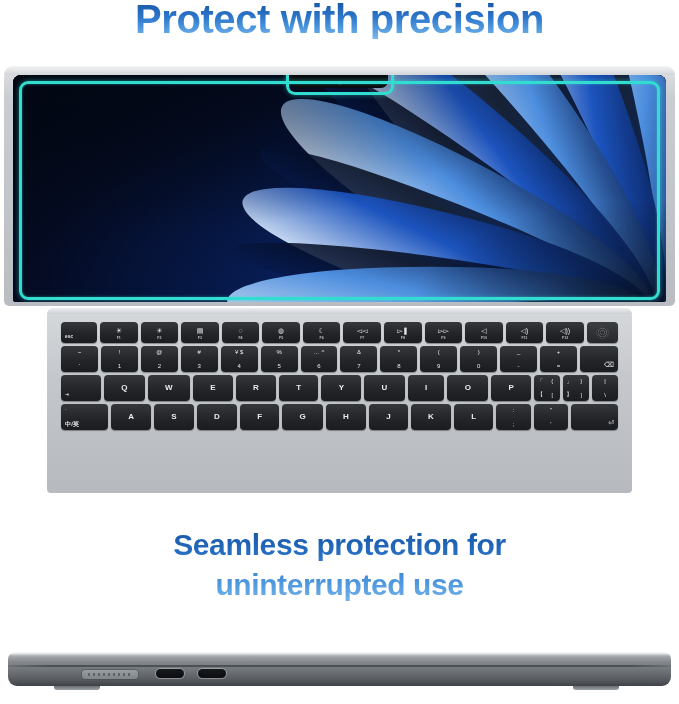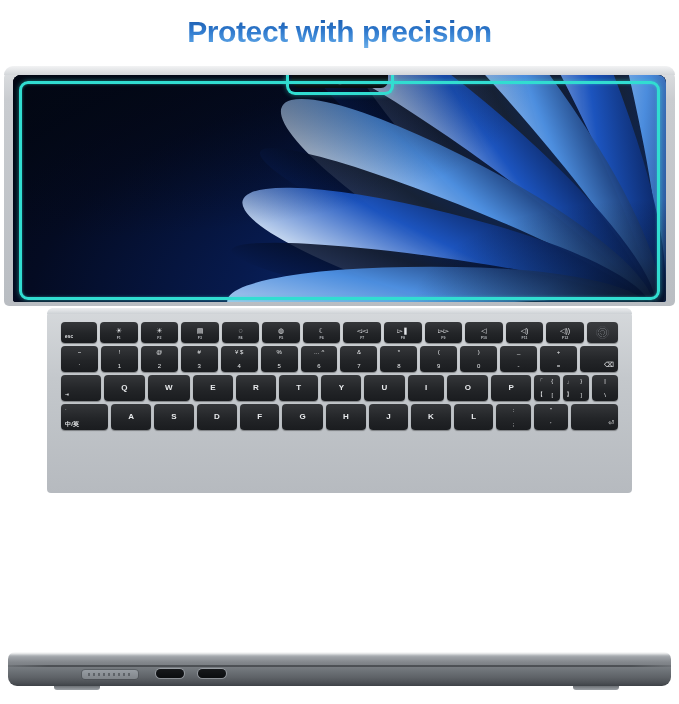--- a/index.html
+++ b/index.html
@@ -14,21 +14,21 @@
   .headline{
     position:absolute;left:0;right:0;text-align:center;
     font-weight:700;letter-spacing:-0.4px;
     -webkit-background-clip:text;background-clip:text;
     color:transparent;-webkit-text-fill-color:transparent;
     background-image:linear-gradient(180deg,
        #15539f 0%, #1f62b4 22%, #2f79cd 48%, #4e97de 72%, #7db9ec 100%);
     white-space:nowrap;
   }
   #headline-top{
-    top:-1px;font-size:30px;line-height:40px;margin-top:13px;
+    top:-1px;font-size:40px;line-height:40px;
   }
   #headline-bottom{
     top:525px;font-size:30px;line-height:40px;white-space:normal;
     padding:0 70px;
   }
   #headline-bottom .ln{display:block;}
 
   
   .laptop-open{position:absolute;left:0;top:60px;width:679px;height:250px;}
 
@@ -496,20 +496,24 @@
               <span class="b">'</span>
             </div>
           </div>
           <div class="key ret">
             <span class="lbl-br">⏎</span>
           </div>
         </div>
     </div>
   </div>
 
+  <div class="headline" id="headline-bottom">
+    <span class="ln">Seamless protection for</span>
+    <span class="ln">uninterrupted use</span>
+  </div>
 
   <div class="closed">
     <div class="closed-body">
       <div class="closed-hi"></div>
       <div class="closed-seam"></div>
       <div class="port magsafe">
         <div class="magsafe-pins"></div>
       </div>
       <div class="port usbc u1"></div>
       <div class="port usbc u2"></div>

